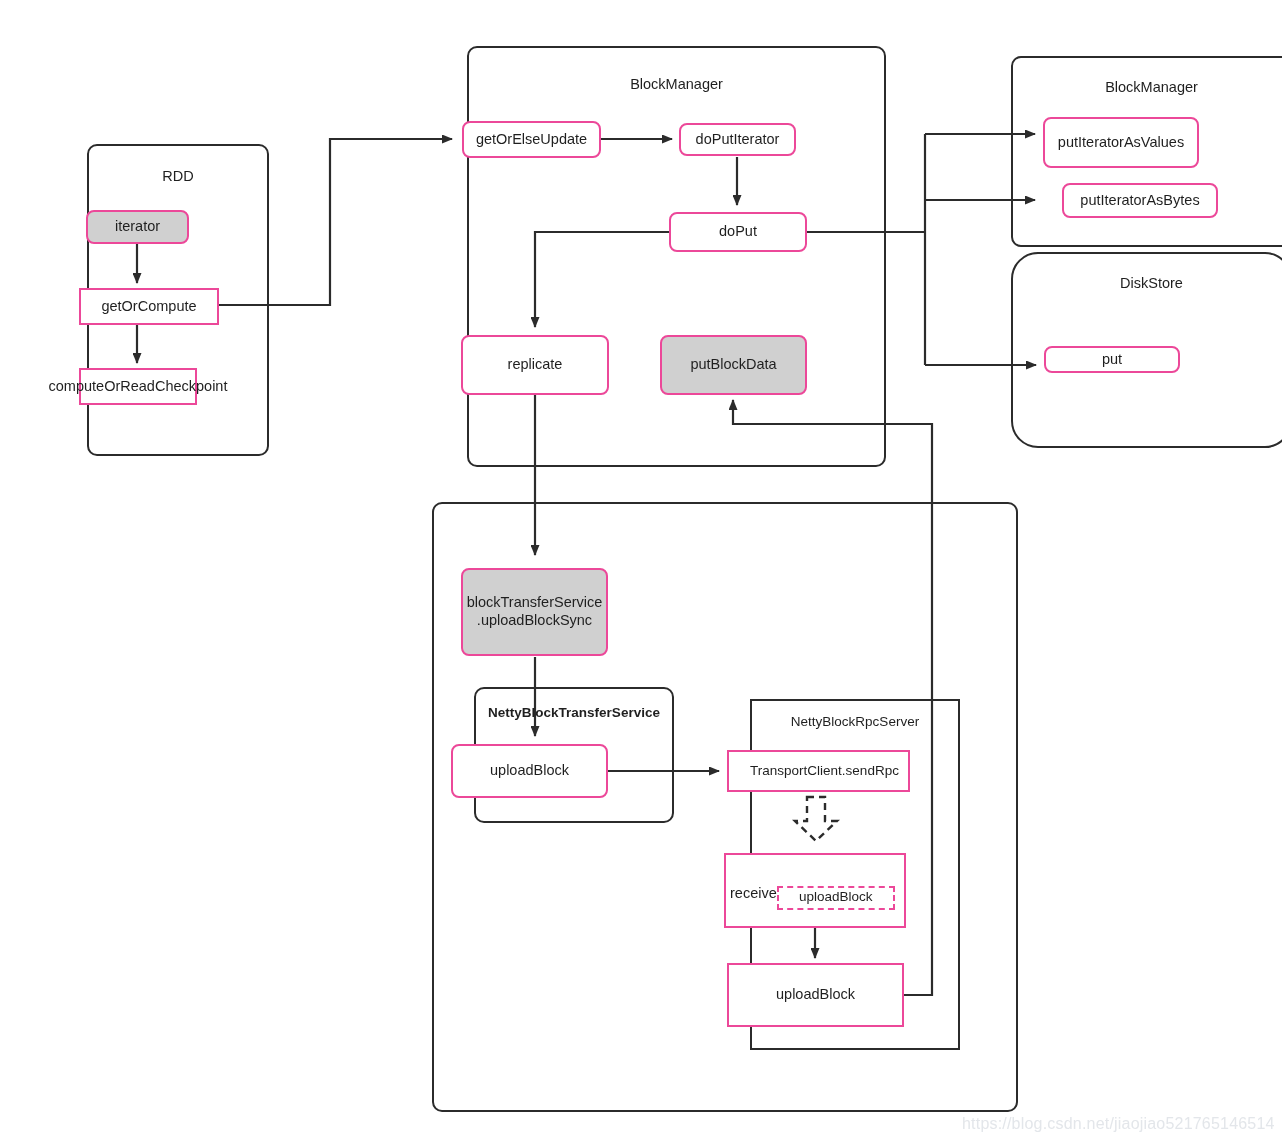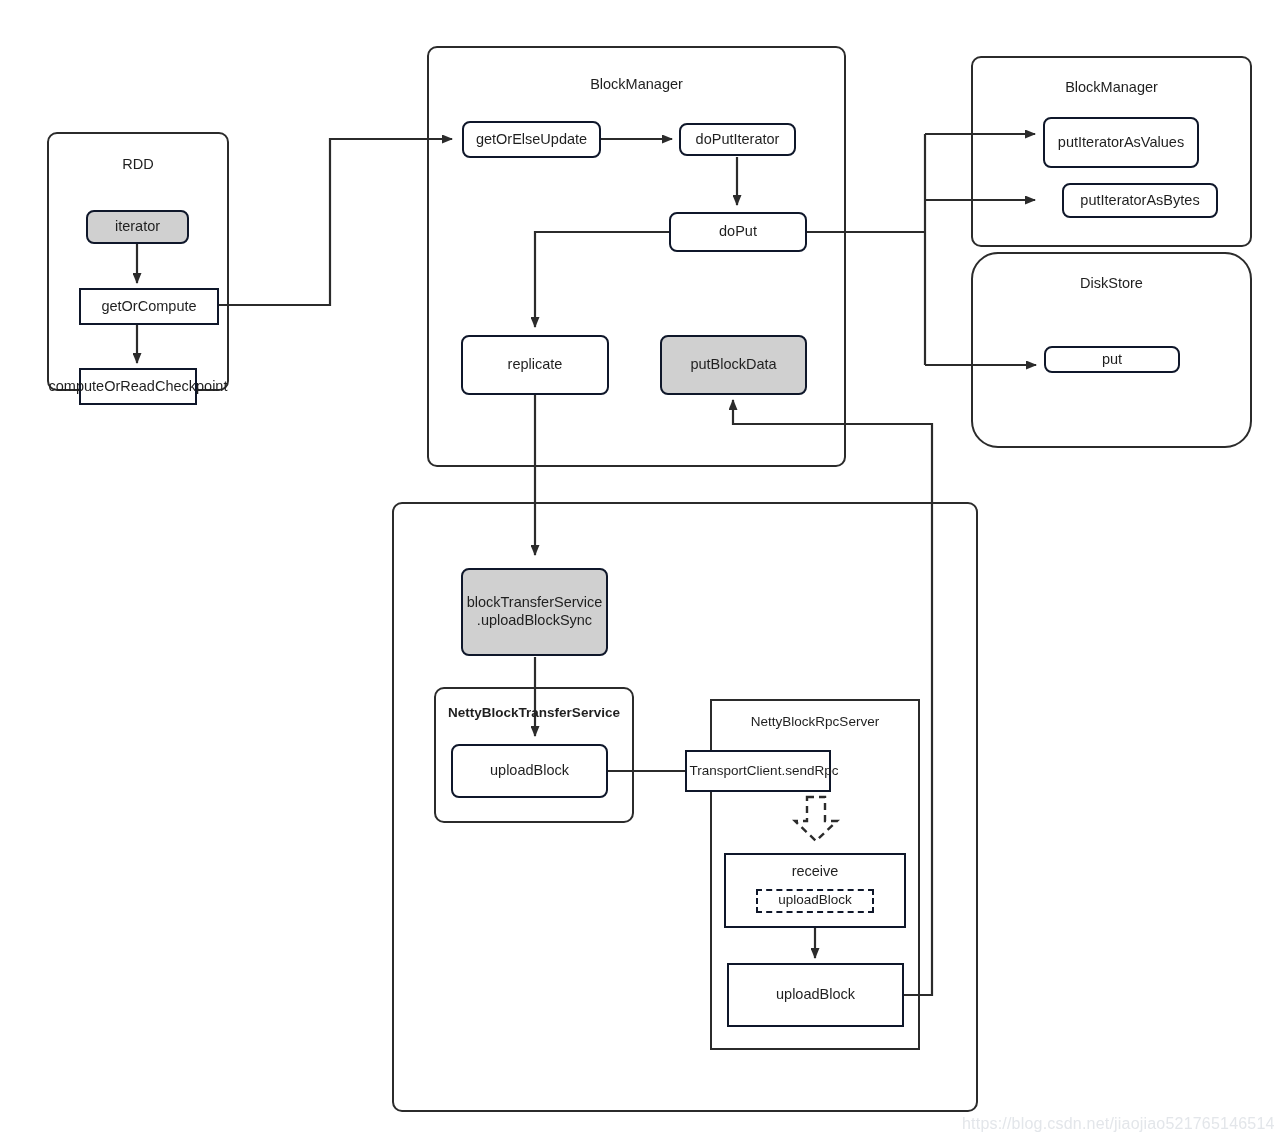--- a/index.html
+++ b/index.html
@@ -29,35 +29,36 @@
   }
   .node {
     position: absolute;
     box-sizing: border-box;
     display: flex;
     align-items: center;
     justify-content: center;
     text-align: center;
     line-height: 1.22;
     background: #ffffff;
-    border: 2px solid #0f172a;
+    border: 2px solid #ec4899;
     color: #1f1f1f;
     font-size: 14.5px;
     padding: 2px 4px;
   }
   .node.rounded   { border-radius: 8px; }
   .node.sharp     { border-radius: 0; }
   .node.shaded    { background: #d0d0d0; }
   .node.dashed    { border-style: dashed; border-width: 2px; background: transparent; }
   .group {
     position: absolute;
     box-sizing: border-box;
     border: 2px solid #2b2b2b;
     border-radius: 10px;
     background: transparent;
+    margin-left: 40px;
   }
   .group.sharp { border-radius: 0; }
   .group-title {
     position: absolute;
     left: 0;
     right: 0;
     text-align: center;
     font-size: 14.5px;
     color: #1f1f1f;
     pointer-events: none;
@@ -114,21 +115,21 @@
       <path d="M535,657 L535,736" marker-end="url(#ah)"></path>
 
       <path d="M608,771 L719,771" marker-end="url(#ah)"></path>
 
       <path d="M815,928 L815,958" marker-end="url(#ah)"></path>
 
       <path d="M904,995 L932,995 L932,424 L733,424 L733,400" marker-end="url(#ah)"></path>
     </g>
   </svg>
 
-  <div class="group" style="left:47px; top:132px; width:182px; height:259px;">
+  <div class="group" style="left:47px; top:144px; width:182px; height:312px;">
     <div class="group-title" style="top:22px;">RDD</div>
   </div>
   <div class="node rounded shaded" style="left:86px; top:210px; width:103px; height:34px;">
     <span>iterator</span>
   </div>
   <div class="node sharp" style="left:79px; top:288px; width:140px; height:37px;">
     <span>getOrCompute</span>
   </div>
   <div class="node sharp" style="left:79px; top:368px; width:118px; height:37px;">
     <span>computeOrReadCheckpoint</span>
@@ -180,29 +181,29 @@
   <div class="group" style="left:434px; top:687px; width:200px; height:136px;">
     <div class="group-title" style="top:16px; font-size:13.5px;font-weight:bold;">NettyBlockTransferService</div>
   </div>
   <div class="node rounded" style="left:451px; top:744px; width:157px; height:54px;">
     <span>uploadBlock</span>
   </div>
 
   <div class="group sharp" style="left:710px; top:699px; width:210px; height:351px;">
     <div class="group-title" style="top:13px; font-size:13.5px;">NettyBlockRpcServer</div>
   </div>
-  <div class="node sharp" style="left:685px; top:750px; width:146px; height:42px; font-size:13.5px;padding-left:16px;">
+  <div class="node sharp" style="left:727px; top:750px; width:183px; height:42px; font-size:13.5px;padding-left:16px;">
     <span>TransportClient.sendRpc</span>
   </div>
 
   <svg class="blockarrow" style="left:787px; top:795px;" width="58" height="48" viewBox="0 0 58 48">
     <path d="M20,2 L38,2 L38,26 L50,26 L29,46 L8,26 L20,26 Z" fill="none" stroke="#2b2b2b" stroke-width="2.4" stroke-dasharray="7,5"></path>
   </svg>
 
-  <div class="node sharp" style="left:724px; top:853px; width:182px; height:75px; flex-direction:column; justify-content:flex-start; padding-top:8px;">
+  <div class="node sharp" style="left:724px; top:853px; width:182px; height:75px; justify-content:flex-start; padding-top:8px;">
     <span style="display:block;">receive</span>
     <span class="node dashed sharp" style="position:relative; left:auto; top:auto; margin-top:8px; width:118px; height:24px; font-size:13.5px;">
       <span>uploadBlock</span>
     </span>
   </div>
 
   <div class="node sharp" style="left:727px; top:963px; width:177px; height:64px;">
     <span>uploadBlock</span>
   </div>
 

